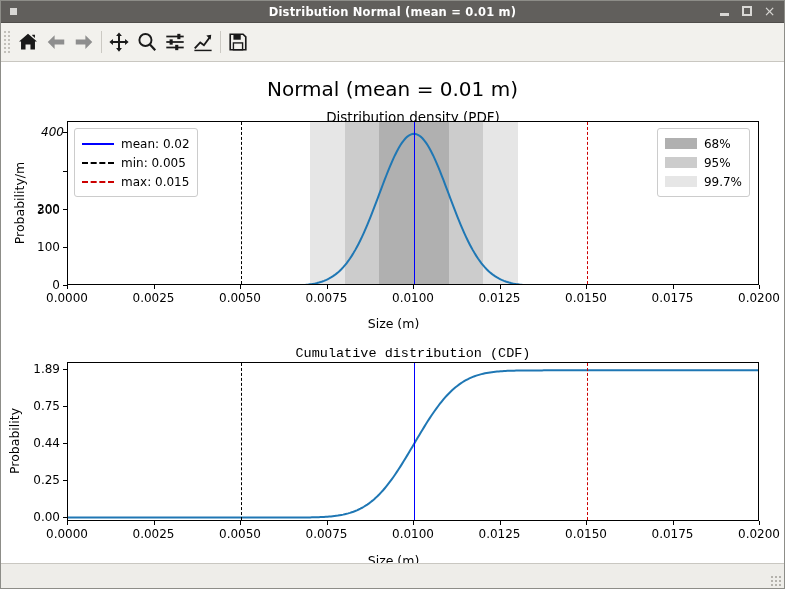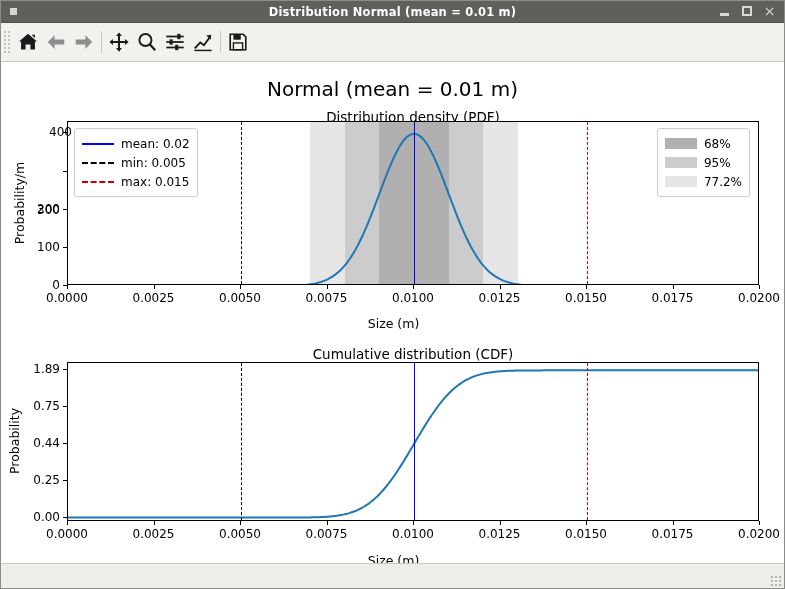--- a/index.html
+++ b/index.html
@@ -305,28 +305,28 @@
       <div class="legend-row">
         <span class="lg-swatch" id="sw68" style="background: rgb(176, 176, 176);"></span>
         <span class="lg-text">68%</span>
       </div>
       <div class="legend-row">
         <span class="lg-swatch" id="sw95" style="background: rgb(204, 204, 204);"></span>
         <span class="lg-text">95%</span>
       </div>
       <div class="legend-row">
         <span class="lg-swatch" id="sw997" style="background: rgb(230, 230, 230);"></span>
-        <span class="lg-text">77.2%</span>
+        <span class="lg-text">99.7%</span>
       </div>
     </div>
 
     <div class="axis-label ylabel" style="left:18px; top:141px;">Probability/m</div>
     <div class="axis-label" style="left:0; width:785px; text-align:center; top:254px;">Size (m)</div>
 
-    <div class="ax-title" style="top:284px; left:66px; width:692px;">Cumulative distribution (CDF)</div>
+    <div class="ax-title" style="top:284px; left:66px; width:692px;font-family:Liberation Mono, monospace;">Cumulative distribution (CDF)</div>
 
     <div class="axes" id="cdf-axes" style="left:66px; top:300px; width:692px; height:159px;">
       <svg id="cdf-curve-svg" width="692" height="159" viewBox="0 0 692 159" preserveAspectRatio="none" style="position:absolute;left:0;top:0;">
         <polyline id="cdf-curve-path" fill="none" stroke="#1f77b4" stroke-width="2" points="0.00,154.58 1.73,154.58 3.46,154.58 5.19,154.58 6.92,154.58 8.65,154.58 10.38,154.58 12.11,154.58 13.84,154.58 15.57,154.58 17.30,154.58 19.03,154.58 20.76,154.58 22.49,154.58 24.22,154.58 25.95,154.58 27.68,154.58 29.41,154.58 31.14,154.58 32.87,154.58 34.60,154.58 36.33,154.58 38.06,154.58 39.79,154.58 41.52,154.58 43.25,154.58 44.98,154.58 46.71,154.58 48.44,154.58 50.17,154.58 51.90,154.58 53.63,154.58 55.36,154.58 57.09,154.58 58.82,154.58 60.55,154.58 62.28,154.58 64.01,154.58 65.74,154.58 67.47,154.58 69.20,154.58 70.93,154.58 72.66,154.58 74.39,154.58 76.12,154.58 77.85,154.58 79.58,154.58 81.31,154.58 83.04,154.58 84.77,154.58 86.50,154.58 88.23,154.58 89.96,154.58 91.69,154.58 93.42,154.58 95.15,154.58 96.88,154.58 98.61,154.58 100.34,154.58 102.07,154.58 103.80,154.58 105.53,154.58 107.26,154.58 108.99,154.58 110.72,154.58 112.45,154.58 114.18,154.58 115.91,154.58 117.64,154.58 119.37,154.58 121.10,154.58 122.83,154.58 124.56,154.58 126.29,154.58 128.02,154.58 129.75,154.58 131.48,154.58 133.21,154.58 134.94,154.58 136.67,154.58 138.40,154.58 140.13,154.58 141.86,154.58 143.59,154.58 145.32,154.58 147.05,154.58 148.78,154.58 150.51,154.58 152.24,154.58 153.97,154.58 155.70,154.58 157.43,154.58 159.16,154.58 160.89,154.58 162.62,154.58 164.35,154.58 166.08,154.58 167.81,154.58 169.54,154.58 171.27,154.58 173.00,154.58 174.73,154.58 176.46,154.58 178.19,154.58 179.92,154.58 181.65,154.58 183.38,154.58 185.11,154.58 186.84,154.58 188.57,154.58 190.30,154.58 192.03,154.58 193.76,154.58 195.49,154.58 197.22,154.58 198.95,154.58 200.68,154.58 202.41,154.58 204.14,154.58 205.87,154.58 207.60,154.58 209.33,154.58 211.06,154.58 212.79,154.57 214.52,154.57 216.25,154.57 217.98,154.57 219.71,154.56 221.44,154.56 223.17,154.55 224.90,154.55 226.63,154.54 228.36,154.53 230.09,154.52 231.82,154.51 233.55,154.50 235.28,154.48 237.01,154.46 238.74,154.44 240.47,154.41 242.20,154.38 243.93,154.35 245.66,154.31 247.39,154.26 249.12,154.21 250.85,154.14 252.58,154.07 254.31,153.99 256.04,153.90 257.77,153.79 259.50,153.67 261.23,153.53 262.96,153.38 264.69,153.20 266.42,153.00 268.15,152.78 269.88,152.54 271.61,152.26 273.34,151.95 275.07,151.61 276.80,151.23 278.53,150.82 280.26,150.36 281.99,149.85 283.72,149.29 285.45,148.69 287.18,148.02 288.91,147.30 290.64,146.52 292.37,145.67 294.10,144.75 295.83,143.76 297.56,142.69 299.29,141.55 301.02,140.33 302.75,139.03 304.48,137.64 306.21,136.17 307.94,134.61 309.67,132.96 311.40,131.23 313.13,129.40 314.86,127.49 316.59,125.48 318.32,123.39 320.05,121.22 321.78,118.96 323.51,116.62 325.24,114.21 326.97,111.72 328.70,109.16 330.43,106.54 332.16,103.85 333.89,101.12 335.62,98.33 337.35,95.50 339.08,92.64 340.81,89.75 342.54,86.84 344.27,83.91 346.00,80.97 347.73,78.04 349.46,75.11 351.19,72.20 352.92,69.30 354.65,66.44 356.38,63.61 358.11,60.83 359.84,58.09 361.57,55.41 363.30,52.78 365.03,50.23 366.76,47.74 368.49,45.32 370.22,42.98 371.95,40.73 373.68,38.55 375.41,36.46 377.14,34.46 378.87,32.54 380.60,30.72 382.33,28.98 384.06,27.33 385.79,25.77 387.52,24.30 389.25,22.92 390.98,21.61 392.71,20.39 394.44,19.25 396.17,18.19 397.90,17.20 399.63,16.28 401.36,15.43 403.09,14.64 404.82,13.92 406.55,13.26 408.28,12.65 410.01,12.10 411.74,11.59 413.47,11.13 415.20,10.71 416.93,10.33 418.66,9.99 420.39,9.68 422.12,9.41 423.85,9.16 425.58,8.94 427.31,8.74 429.04,8.57 430.77,8.41 432.50,8.28 434.23,8.15 435.96,8.05 437.69,7.95 439.42,7.87 441.15,7.80 442.88,7.74 444.61,7.68 446.34,7.64 448.07,7.60 449.80,7.56 451.53,7.53 453.26,7.50 454.99,7.48 456.72,7.46 458.45,7.45 460.18,7.43 461.91,7.42 463.64,7.41 465.37,7.40 467.10,7.40 468.83,7.39 470.56,7.38 472.29,7.38 474.02,7.38 475.75,7.37 477.48,7.37 479.21,7.37 480.94,7.37 482.67,7.37 484.40,7.37 486.13,7.36 487.86,7.36 489.59,7.36 491.32,7.36 493.05,7.36 494.78,7.36 496.51,7.36 498.24,7.36 499.97,7.36 501.70,7.36 503.43,7.36 505.16,7.36 506.89,7.36 508.62,7.36 510.35,7.36 512.08,7.36 513.81,7.36 515.54,7.36 517.27,7.36 519.00,7.36 520.73,7.36 522.46,7.36 524.19,7.36 525.92,7.36 527.65,7.36 529.38,7.36 531.11,7.36 532.84,7.36 534.57,7.36 536.30,7.36 538.03,7.36 539.76,7.36 541.49,7.36 543.22,7.36 544.95,7.36 546.68,7.36 548.41,7.36 550.14,7.36 551.87,7.36 553.60,7.36 555.33,7.36 557.06,7.36 558.79,7.36 560.52,7.36 562.25,7.36 563.98,7.36 565.71,7.36 567.44,7.36 569.17,7.36 570.90,7.36 572.63,7.36 574.36,7.36 576.09,7.36 577.82,7.36 579.55,7.36 581.28,7.36 583.01,7.36 584.74,7.36 586.47,7.36 588.20,7.36 589.93,7.36 591.66,7.36 593.39,7.36 595.12,7.36 596.85,7.36 598.58,7.36 600.31,7.36 602.04,7.36 603.77,7.36 605.50,7.36 607.23,7.36 608.96,7.36 610.69,7.36 612.42,7.36 614.15,7.36 615.88,7.36 617.61,7.36 619.34,7.36 621.07,7.36 622.80,7.36 624.53,7.36 626.26,7.36 627.99,7.36 629.72,7.36 631.45,7.36 633.18,7.36 634.91,7.36 636.64,7.36 638.37,7.36 640.10,7.36 641.83,7.36 643.56,7.36 645.29,7.36 647.02,7.36 648.75,7.36 650.48,7.36 652.21,7.36 653.94,7.36 655.67,7.36 657.40,7.36 659.13,7.36 660.86,7.36 662.59,7.36 664.32,7.36 666.05,7.36 667.78,7.36 669.51,7.36 671.24,7.36 672.97,7.36 674.70,7.36 676.43,7.36 678.16,7.36 679.89,7.36 681.62,7.36 683.35,7.36 685.08,7.36 686.81,7.36 688.54,7.36 690.27,7.36 692.00,7.36"></polyline>
       </svg>
       <div class="vline dashed-black" id="cdf-vline-min" style="left: 173px;"></div>
       <div class="vline solid" id="cdf-vline-mean" style="left: 346px;"></div>
       <div class="vline dashed-red" id="cdf-vline-max" style="left: 519px;"></div>
     </div>
 
@@ -354,21 +354,21 @@
         <div class="tick-label xtick-label" style="left: 758px; top: 229px;">0.0200</div>
         <div class="tickmark" style="left: 62px; top: 223px; width: 4px; height: 1px;"></div>
         <div class="tick-label ytick-label" style="left: 4px; width: 55px; top: 223px;">0</div>
         <div class="tickmark" style="left: 62px; top: 184.86px; width: 4px; height: 1px;"></div>
         <div class="tick-label ytick-label" style="left: 4px; width: 55px; top: 184.86px;">100</div>
         <div class="tickmark" style="left: 62px; top: 146.721px; width: 4px; height: 1px;"></div>
         <div class="tick-label ytick-label" style="left: 4px; width: 55px; top: 146.721px;">200</div>
         <div class="tickmark" style="left: 62px; top: 108.581px; width: 4px; height: 1px;"></div>
         <div class="tick-label ytick-label" style="left: 4px; width: 55px; top: 108.581px; margin-top: 39px;">300</div>
         <div class="tickmark" style="left: 62px; top: 70.4419px; width: 4px; height: 1px;"></div>
-        <div class="tick-label ytick-label" style="left: 16px; width: 55px; top: 70.4419px;">400</div>
+        <div class="tick-label ytick-label" style="left: 8px; width: 55px; top: 70.4419px; font-style: italic;">400</div>
         <div class="tickmark" style="left: 66px; top: 459px; width: 1px; height: 4px;"></div>
         <div class="tick-label xtick-label" style="left: 66px; top: 465px;">0.0000</div>
         <div class="tickmark" style="left: 152.5px; top: 459px; width: 1px; height: 4px;"></div>
         <div class="tick-label xtick-label" style="left: 152.5px; top: 465px;">0.0025</div>
         <div class="tickmark" style="left: 239px; top: 459px; width: 1px; height: 4px;"></div>
         <div class="tick-label xtick-label" style="left: 239px; top: 465px;">0.0050</div>
         <div class="tickmark" style="left: 325.5px; top: 459px; width: 1px; height: 4px;"></div>
         <div class="tick-label xtick-label" style="left: 325.5px; top: 465px;">0.0075</div>
         <div class="tickmark" style="left: 412px; top: 459px; width: 1px; height: 4px;"></div>
         <div class="tick-label xtick-label" style="left: 412px; top: 465px;">0.0100</div>

